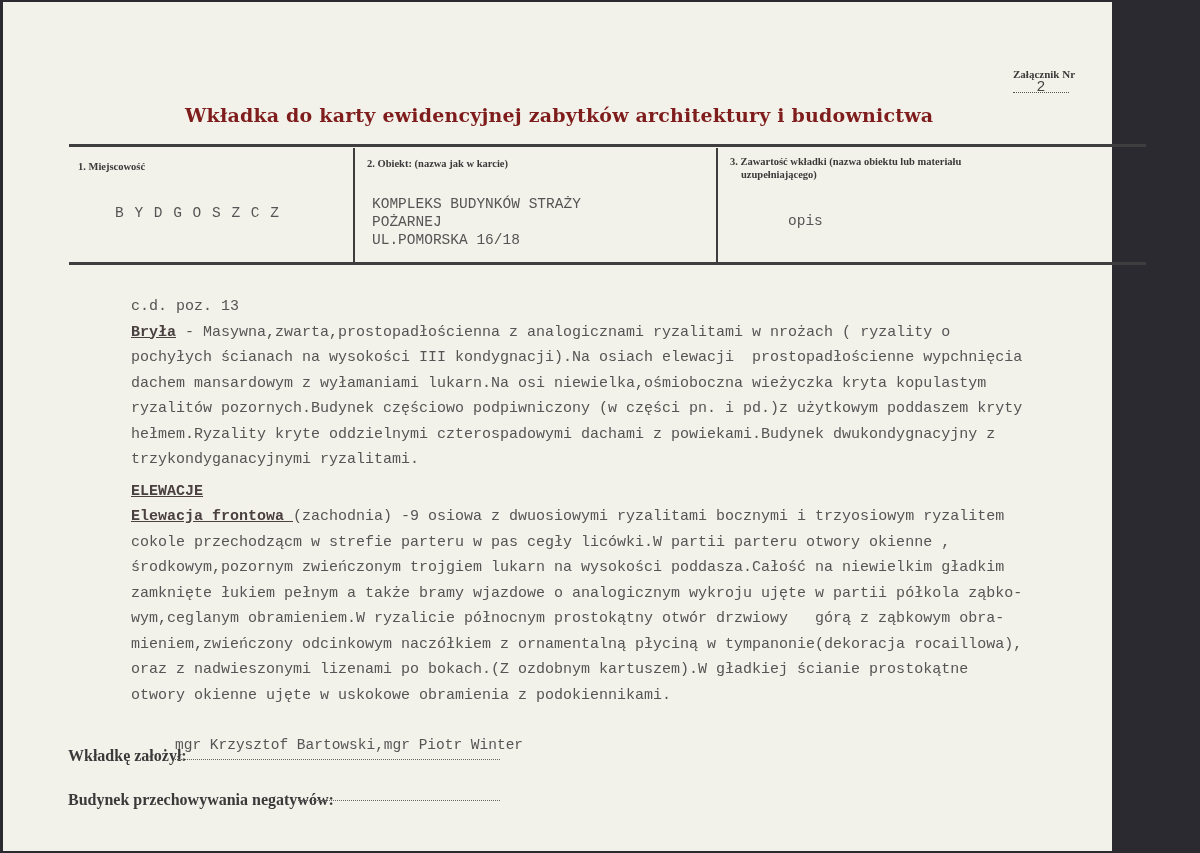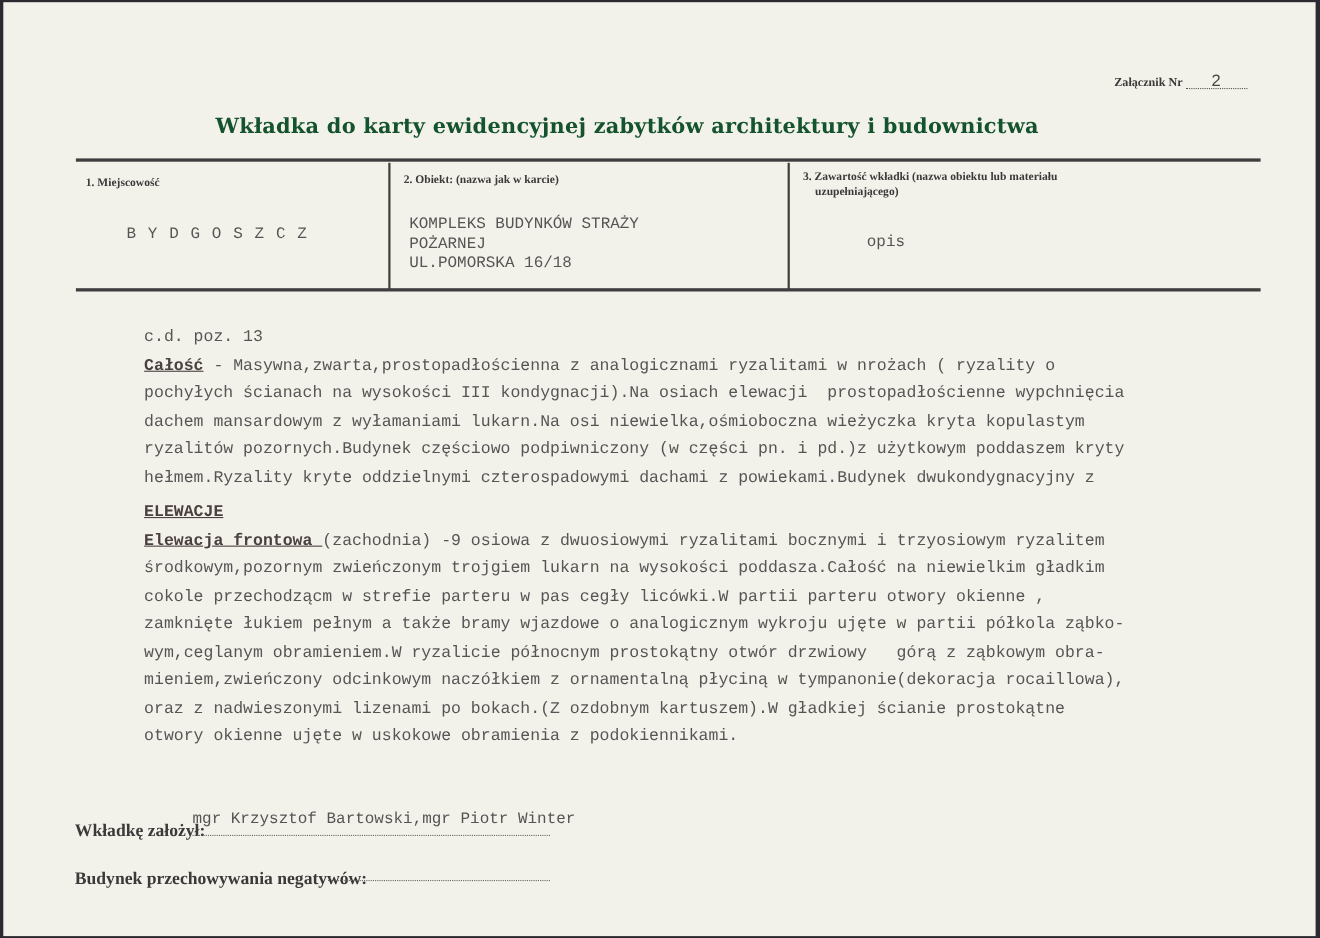--- a/index.html
+++ b/index.html
@@ -2,37 +2,36 @@
 <html><head>
 <meta charset="utf-8">
 <style>
   html, body { margin: 0; padding: 0; }
   body {
     width: 1200px; height: 853px; position: relative; overflow: hidden;
     background: #2a2a30;
     font-family: "Liberation Serif", serif;
   }
   .paper {
-    position: absolute; left: 3px; top: 2px; width: 1193px; height: 849px;
+    position: absolute; left: 3px; top: 2px; width: 1109px; height: 849px;
     background: #f3f2ea;
   }
   .annex {
     position: absolute; left: 1010px; top: 66px;
     font-family: "Liberation Serif", serif; font-weight: bold; font-size: 11px; color: #3a3a3a;
   }
   .annex .num {
     display: inline-block; min-width: 56px; border-bottom: 1px dotted #555;
     text-align: center; font-family: "Liberation Sans", sans-serif; font-weight: normal;
     font-size: 15px; color: #444; line-height: 12px;
   }
   .title {
     position: absolute; left: 182px; top: 102px; width: 860px;
-    font-family: "DejaVu Serif", serif; font-weight: bold; font-size: 19px; color: #14532d;
+    font-family: "DejaVu Serif", serif; font-weight: bold; font-size: 19px; color: #7f1d1d;
     letter-spacing: 0.2px;
-    margin-left: 11px;
   }
   .rule {
     position: absolute; left: 66px; width: 1077px; height: 3px; background: #3e3e3e;
   }
   .vline { position: absolute; width: 2px; background: #3e3e3e; top: 146px; height: 116px; }
   .label {
     position: absolute; font-family: "Liberation Serif", serif; font-weight: bold; font-size: 10.5px; color: #3a3a3a;
     line-height: 13px;
   }
   .typed {
@@ -78,30 +77,31 @@
   <div class="typed" style="left:369px; top:194px;">KOMPLEKS BUDYNKÓW STRAŻY</div>
   <div class="typed" style="left:369px; top:212px;">POŻARNEJ</div>
   <div class="typed" style="left:369px; top:230px;">UL.POMORSKA 16/18</div>
 
   <div class="label" style="left:727px; top:153px;">3. Zawartość wkładki (nazwa obiektu lub materiału</div>
   <div class="label" style="left:738px; top:166px;">uzupełniającego)</div>
   <div class="typed" style="left:785px; top:211px;text-align:center;">opis</div>
 
   <div class="body-text">
     <div class="ln">c.d. poz. 13</div>
-    <div class="ln"><span class="ul">Całość</span><span> - Masywna,zwarta,prostopadłościenna z analogicznami ryzalitami w nrożach ( ryzality o</span></div>
+    <div class="ln"><span class="ul">Bryła</span><span> - Masywna,zwarta,prostopadłościenna z analogicznami ryzalitami w nrożach ( ryzality o</span></div>
     <div class="ln">pochyłych ścianach na wysokości III kondygnacji).Na osiach elewacji  prostopadłościenne wypchnięcia</div>
     <div class="ln">dachem mansardowym z wyłamaniami lukarn.Na osi niewielka,ośmioboczna wieżyczka kryta kopulastym</div>
     <div class="ln">ryzalitów pozornych.Budynek częściowo podpiwniczony (w części pn. i pd.)z użytkowym poddaszem kryty</div>
     <div class="ln">hełmem.Ryzality kryte oddzielnymi czterospadowymi dachami z powiekami.Budynek dwukondygnacyjny z</div>
+    <div class="ln">trzykondyganacyjnymi ryzalitami.</div>
     <div class="gap"></div>
     <div class="ln"><span class="ul">ELEWACJE</span></div>
     <div class="ln"><span class="ul">Elewacja frontowa </span><span>(zachodnia) -9 osiowa z dwuosiowymi ryzalitami bocznymi i trzyosiowym ryzalitem</span></div>
+    <div class="ln">cokole przechodzącm w strefie parteru w pas cegły licówki.W partii parteru otwory okienne ,</div>
     <div class="ln">środkowym,pozornym zwieńczonym trojgiem lukarn na wysokości poddasza.Całość na niewielkim gładkim</div>
-    <div class="ln">cokole przechodzącm w strefie parteru w pas cegły licówki.W partii parteru otwory okienne ,</div>
     <div class="ln">zamknięte łukiem pełnym a także bramy wjazdowe o analogicznym wykroju ujęte w partii półkola ząbko-</div>
     <div class="ln">wym,ceglanym obramieniem.W ryzalicie północnym prostokątny otwór drzwiowy   górą z ząbkowym obra-</div>
     <div class="ln">mieniem,zwieńczony odcinkowym naczółkiem z ornamentalną płyciną w tympanonie(dekoracja rocaillowa),</div>
     <div class="ln">oraz z nadwieszonymi lizenami po bokach.(Z ozdobnym kartuszem).W gładkiej ścianie prostokątne</div>
     <div class="ln">otwory okienne ujęte w uskokowe obramienia z podokiennikami.</div>
   </div>
 
   <div class="footer-label" style="left:65px; top:745px;">Wkładkę założył:</div>
   <div class="dots" style="left:172px; top:756px; width:325px;"></div>
   <div class="typed" style="left:172px; top:735px;">mgr Krzysztof Bartowski,mgr Piotr Winter</div>

